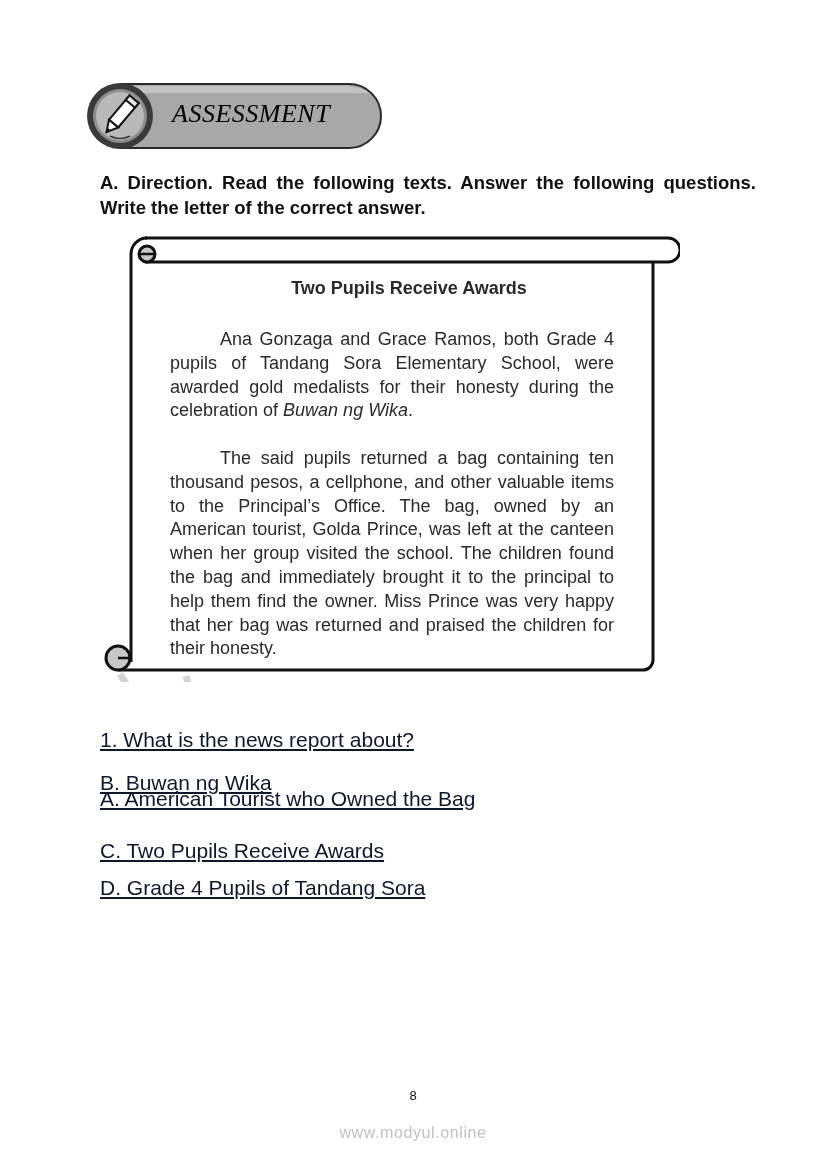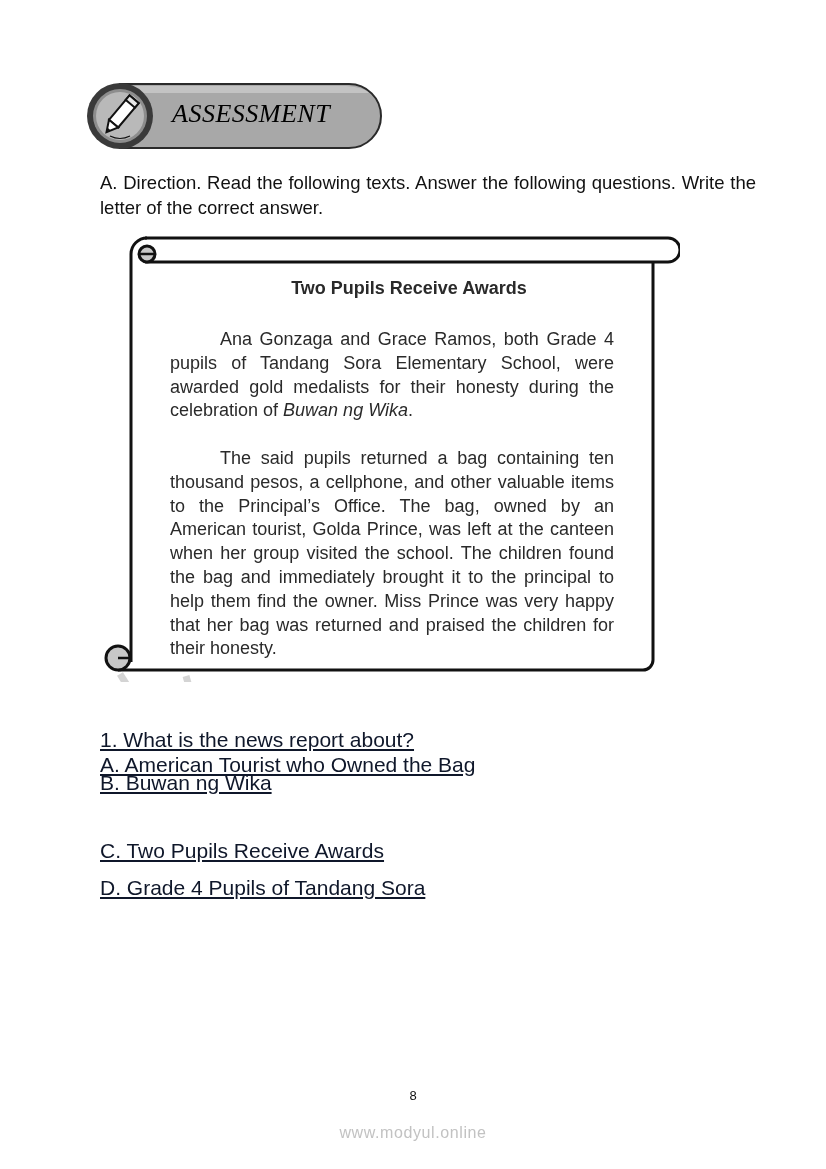--- a/index.html
+++ b/index.html
@@ -12,21 +12,21 @@
   .banner svg { position: absolute; left: 0; top: 0; }
   .banner-title {
     position: absolute; left: 88px; top: 18px;
     font-family: "Liberation Serif", serif; font-style: italic;
     font-size: 26px; letter-spacing: 0.5px; color: #000000;
   }
   .pencil { position: absolute; left: 0; top: 0; width: 72px; height: 70px; }
 
   .directions {
     position: absolute; left: 100px; top: 170px; width: 656px;
-    font-size: 18.5px; line-height: 25px; text-align: justify; color: #111;
+    font-size: 18.5px; line-height: 25px; text-align: justify; color: #111; font-weight: bold;
   }
 
   
   .scroll { position: absolute; left: 100px; top: 232px; width: 580px; height: 450px; }
   .scroll svg { position: absolute; left: 0; top: 0; }
   .story-title {
     position: absolute; left: 180px; top: 278px; width: 458px; text-align: center;
     font-weight: bold; font-size: 18px; color: #2a2a2a;
   }
   .story {
@@ -98,19 +98,19 @@
 
 <div class="story p1">
   <p><span>Ana Gonzaga and Grace Ramos, both Grade 4 pupils of Tandang Sora Elementary School, were awarded gold medalists for their honesty during the celebration of </span><em>Buwan ng Wika</em><span>.</span></p>
 </div>
 
 <div class="story p2">
   <p>The said pupils returned a bag containing ten thousand pesos, a cellphone, and other valuable items to the Principal’s Office. The bag, owned by an American tourist, Golda Prince, was left at the canteen when her group visited the school. The children found the bag and immediately brought it to the principal to help them find the owner. Miss Prince was very happy that her bag was returned and praised the children for their honesty.</p>
 </div>
 
 <div class="question" style="top:729px;">1. What is the news report about?</div>
-<div class="question" style="top:754px;text-align:center;">A. American Tourist who Owned the Bag</div>
+<div class="question" style="top:788px;text-align:center;">A. American Tourist who Owned the Bag</div>
 <div class="question" style="top:772px;">B. Buwan ng Wika</div>
 <div class="question" style="top:840px;">C. Two Pupils Receive Awards</div>
 <div class="question" style="top:877px;">D. Grade 4 Pupils of Tandang Sora</div>
 
 <div class="page-number">8</div>
 <div class="watermark">www.modyul.online</div>
 
 </body></html>

